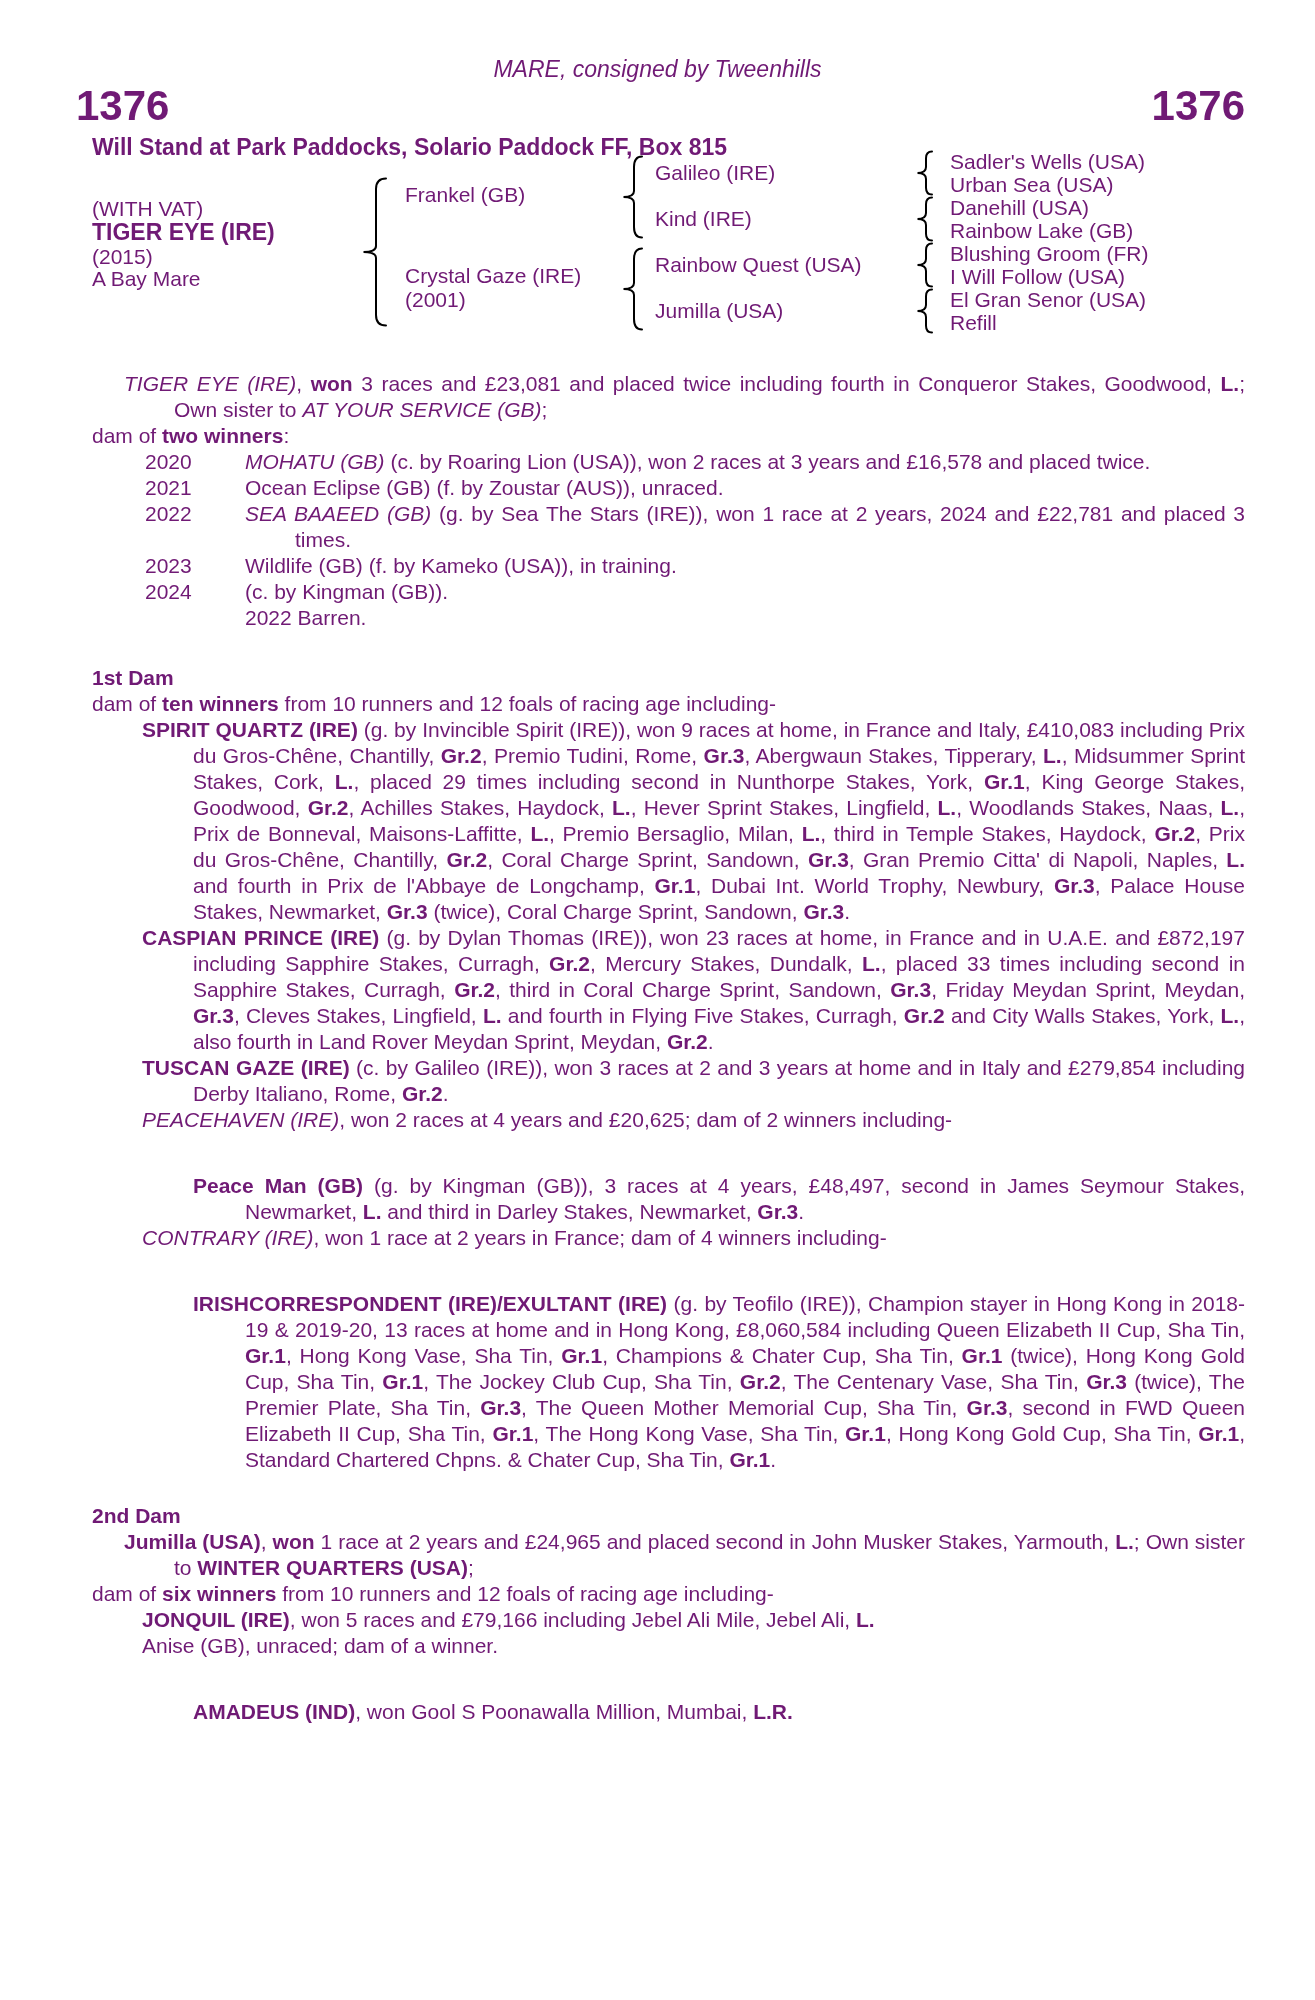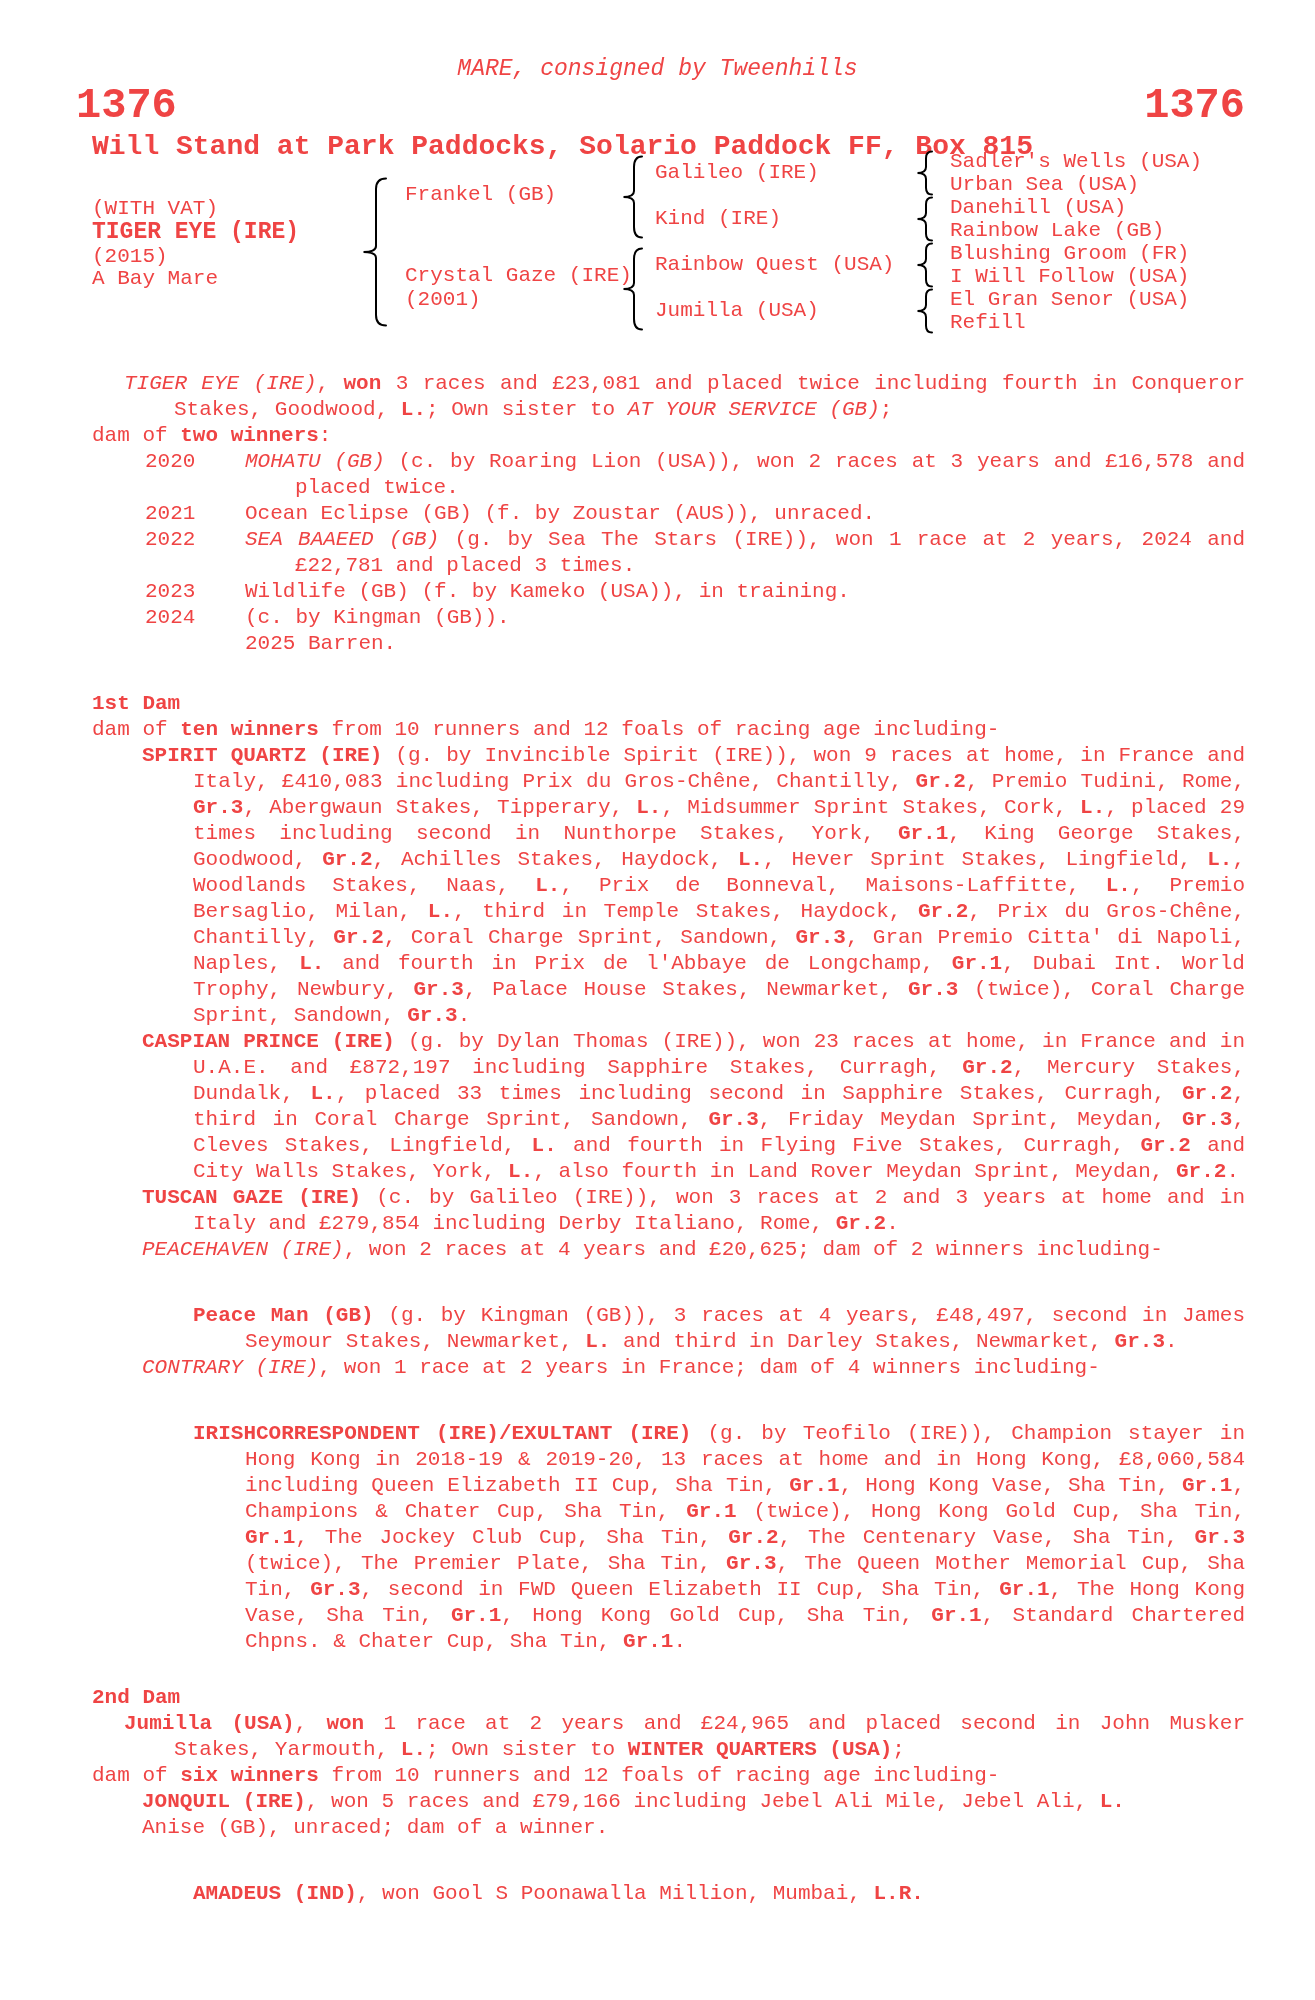--- a/index.html
+++ b/index.html
@@ -1,21 +1,21 @@
 <!DOCTYPE html>
 <html><head>
 <meta charset="utf-8">
 <style>
   html,body{margin:0;padding:0;background:#e8e8e8;}
-  .page{width:1315px;height:2000px;background:#ffffff;color:#ef4444;position:relative;overflow:hidden;
-        font-family:Liberation Mono, monospace;font-size:21px;line-height:26px;}
+  .page{width:1315px;height:2000px;background:#ffffff;color:#701a75;position:relative;overflow:hidden;
+        font-family:Liberation Sans, sans-serif;font-size:21px;line-height:26px;}
   .consignor{padding-top:56px;text-align:center;font-style:italic;font-size:23px;line-height:27px;}
   .lotrow{display:flex;justify-content:space-between;align-items:flex-start;
           padding:0 70px 0 76px;font-weight:bold;font-size:42px;line-height:46px;margin-top:0px;}
-  .standline{margin:4px 70px 0 92px;font-weight:bold;font-size:28px;line-height:28px;}
+  .standline{margin:4px 70px 0 92px;font-weight:bold;font-size:23px;line-height:28px;}
   .pedigree{position:relative;height:200px;margin-top:-14px;}
   .ped{position:absolute;white-space:nowrap;line-height:24px;}
   .ped-name{font-weight:bold;font-size:23px;line-height:26px;}
   .brace{position:absolute;}
   .viewing{text-align:center;margin-top:82px;}
   .v-bold{font-weight:bold;}
   .content{margin:24px 70px 0 92px;}
   .para{text-align:justify;}
   .ind0{padding-left:50px;text-indent:-50px;margin-left:32px;}
   .ind1{padding-left:101px;text-indent:-51px;}
@@ -113,21 +113,21 @@
         <div class="prow">
           <div class="pyear">2023</div>
           <div class="ptext"><span>Wildlife (GB) (f. by Kameko (USA)), in training.</span></div>
         </div>
         <div class="prow">
           <div class="pyear">2024</div>
           <div class="ptext"><span>(c. by Kingman (GB)).</span></div>
         </div>
         <div class="prow">
           <div class="pyear"></div>
-          <div class="ptext"><span>2025 Barren.</span></div>
+          <div class="ptext"><span>2022 Barren.</span></div>
         </div>
       </div>
 
     <div class="dam-head">1st Dam</div>
     <div class="para"><span>dam of </span><span class="f-b">ten winners</span><span> from 10 runners and 12 foals of racing age including-</span></div>
     <div>
         <div class="para ind1"><span class="f-b">SPIRIT QUARTZ (IRE)</span><span> (g. by Invincible Spirit (IRE)), won 9 races at home, in France and Italy, £410,083 including Prix du Gros-Chêne, Chantilly, </span><span class="f-b">Gr.2</span><span>, Premio Tudini, Rome, </span><span class="f-b">Gr.3</span><span>, Abergwaun Stakes, Tipperary, </span><span class="f-b">L.</span><span>, Midsummer Sprint Stakes, Cork, </span><span class="f-b">L.</span><span>, placed 29 times including second in Nunthorpe Stakes, York, </span><span class="f-b">Gr.1</span><span>, King George Stakes, Goodwood, </span><span class="f-b">Gr.2</span><span>, Achilles Stakes, Haydock, </span><span class="f-b">L.</span><span>, Hever Sprint Stakes, Lingfield, </span><span class="f-b">L.</span><span>, Woodlands Stakes, Naas, </span><span class="f-b">L.</span><span>, Prix de Bonneval, Maisons-Laffitte, </span><span class="f-b">L.</span><span>, Premio Bersaglio, Milan, </span><span class="f-b">L.</span><span>, third in Temple Stakes, Haydock, </span><span class="f-b">Gr.2</span><span>, Prix du Gros-Chêne, Chantilly, </span><span class="f-b">Gr.2</span><span>, Coral Charge Sprint, Sandown, </span><span class="f-b">Gr.3</span><span>, Gran Premio Citta' di Napoli, Naples, </span><span class="f-b">L.</span><span> and fourth in Prix de l'Abbaye de Longchamp, </span><span class="f-b">Gr.1</span><span>, Dubai Int. World Trophy, Newbury, </span><span class="f-b">Gr.3</span><span>, Palace House Stakes, Newmarket, </span><span class="f-b">Gr.3</span><span> (twice), Coral Charge Sprint, Sandown, </span><span class="f-b">Gr.3</span><span>.</span></div>
         <div class="para ind1"><span class="f-b">CASPIAN PRINCE (IRE)</span><span> (g. by Dylan Thomas (IRE)), won 23 races at home, in France and in U.A.E. and £872,197 including Sapphire Stakes, Curragh, </span><span class="f-b">Gr.2</span><span>, Mercury Stakes, Dundalk, </span><span class="f-b">L.</span><span>, placed 33 times including second in Sapphire Stakes, Curragh, </span><span class="f-b">Gr.2</span><span>, third in Coral Charge Sprint, Sandown, </span><span class="f-b">Gr.3</span><span>, Friday Meydan Sprint, Meydan, </span><span class="f-b">Gr.3</span><span>, Cleves Stakes, Lingfield, </span><span class="f-b">L.</span><span> and fourth in Flying Five Stakes, Curragh, </span><span class="f-b">Gr.2</span><span> and City Walls Stakes, York, </span><span class="f-b">L.</span><span>, also fourth in Land Rover Meydan Sprint, Meydan, </span><span class="f-b">Gr.2</span><span>.</span></div>
         <div class="para ind1"><span class="f-b">TUSCAN GAZE (IRE)</span><span> (c. by Galileo (IRE)), won 3 races at 2 and 3 years at home and in Italy and £279,854 including Derby Italiano, Rome, </span><span class="f-b">Gr.2</span><span>.</span></div>
         <div class="para ind1"><span class="f-i">PEACEHAVEN (IRE)</span><span>, won 2 races at 4 years and £20,625; dam of 2 winners including-</span></div>

